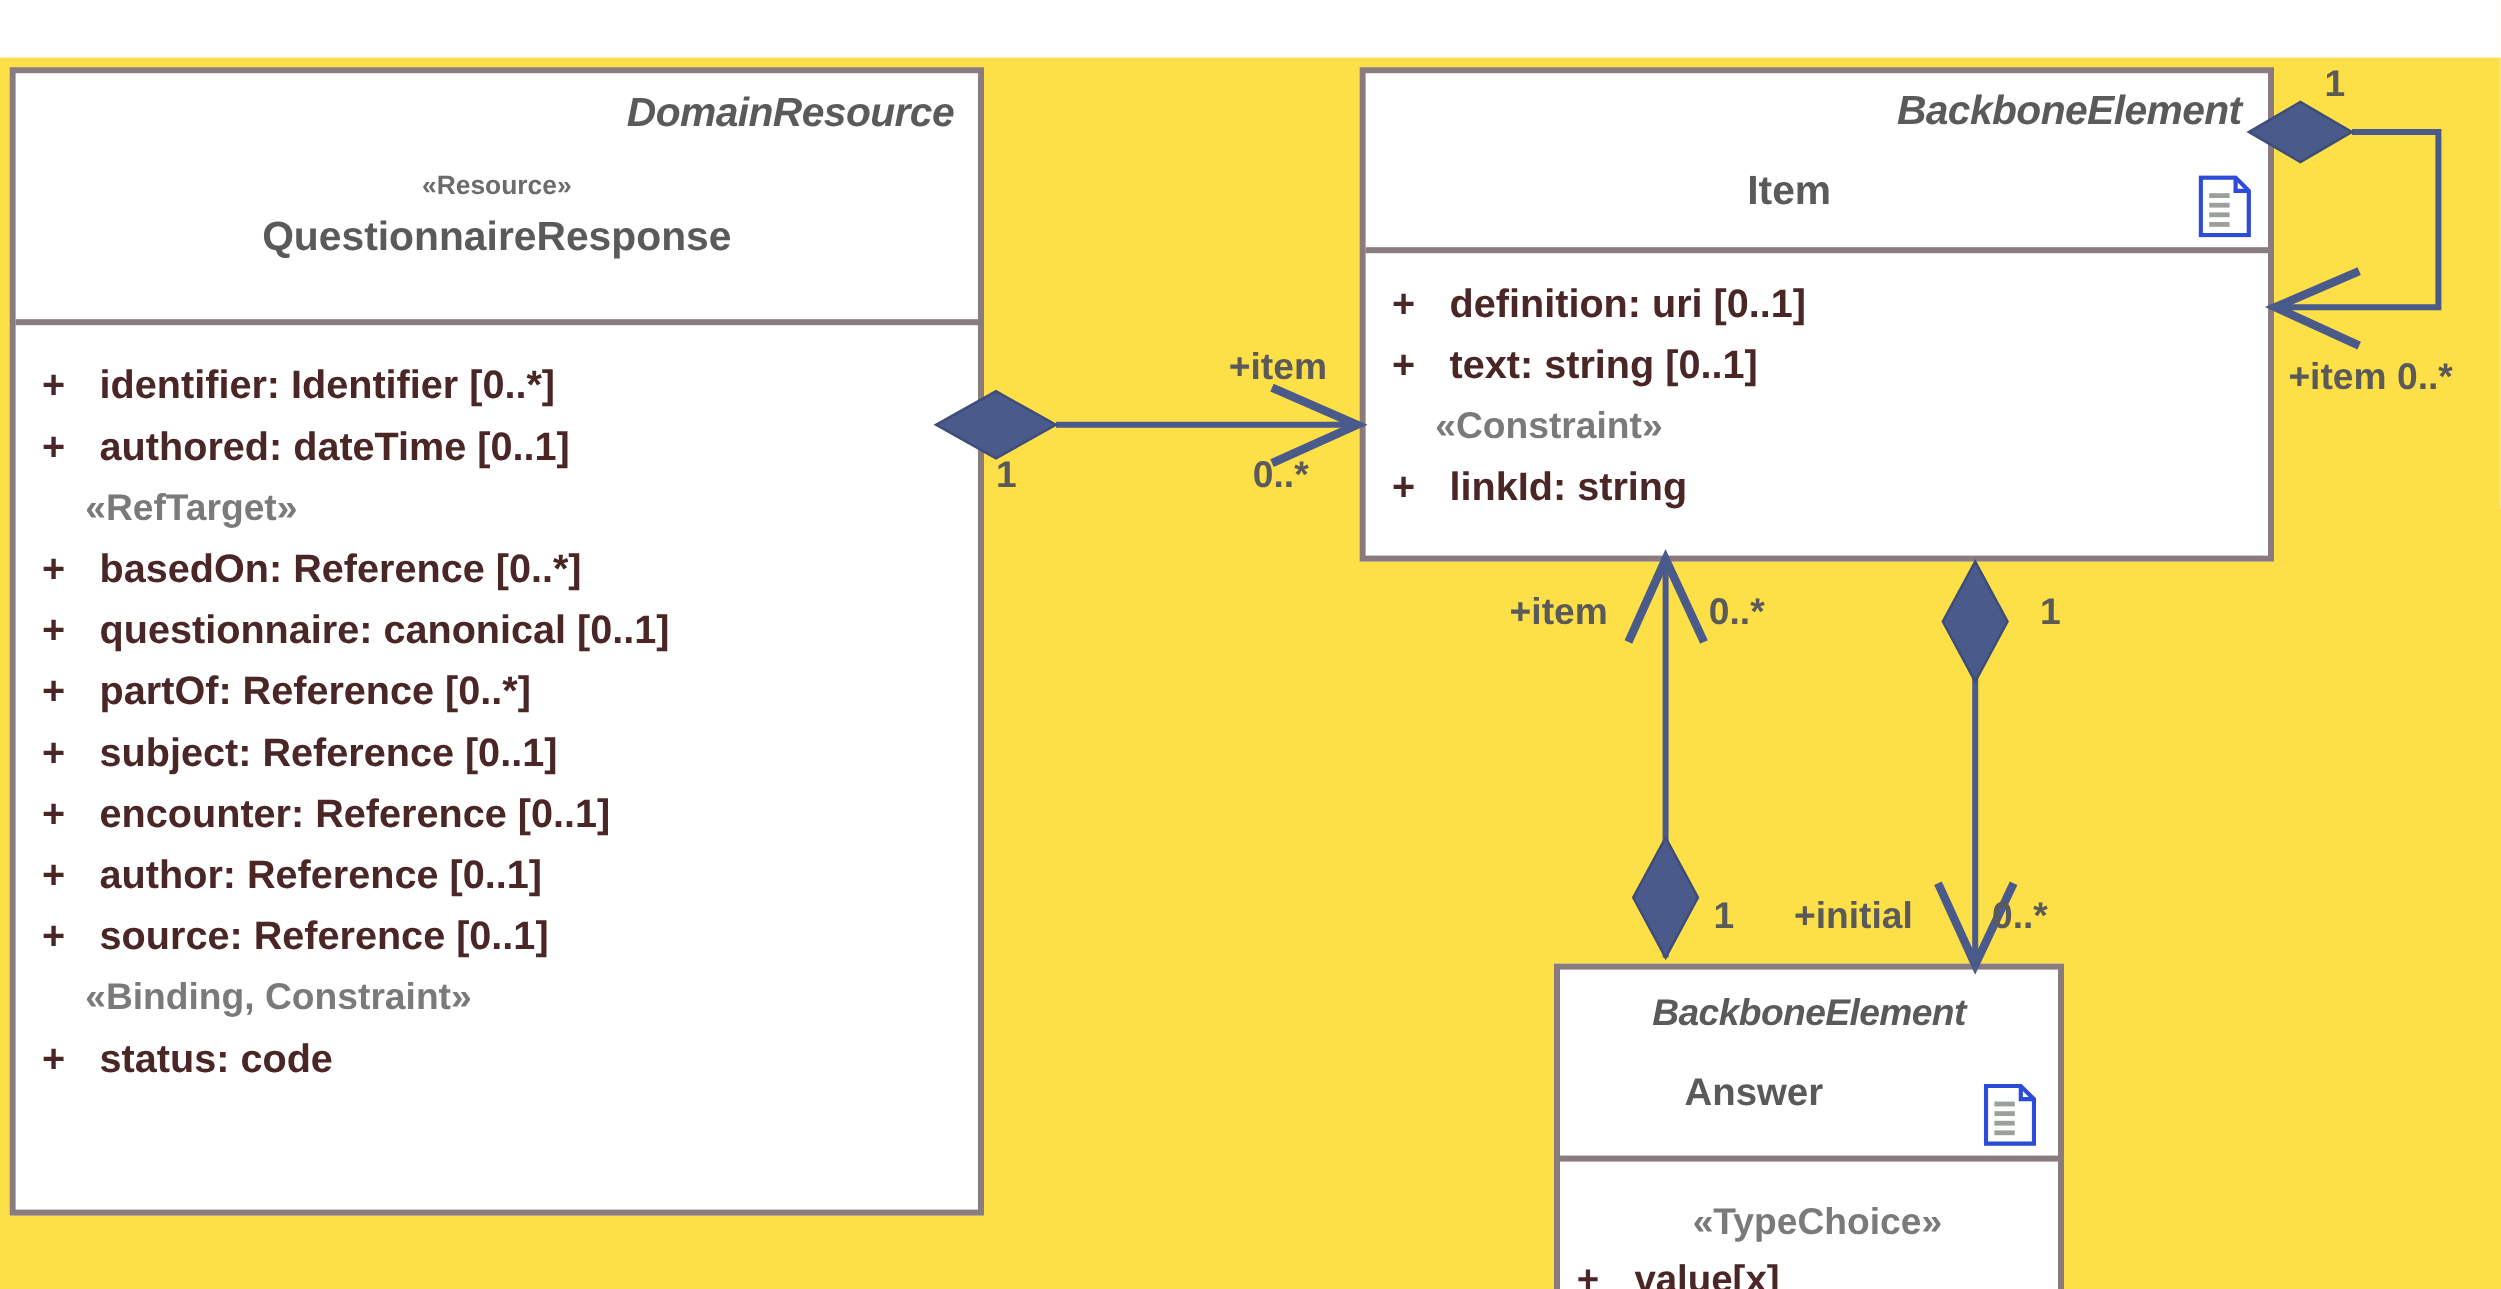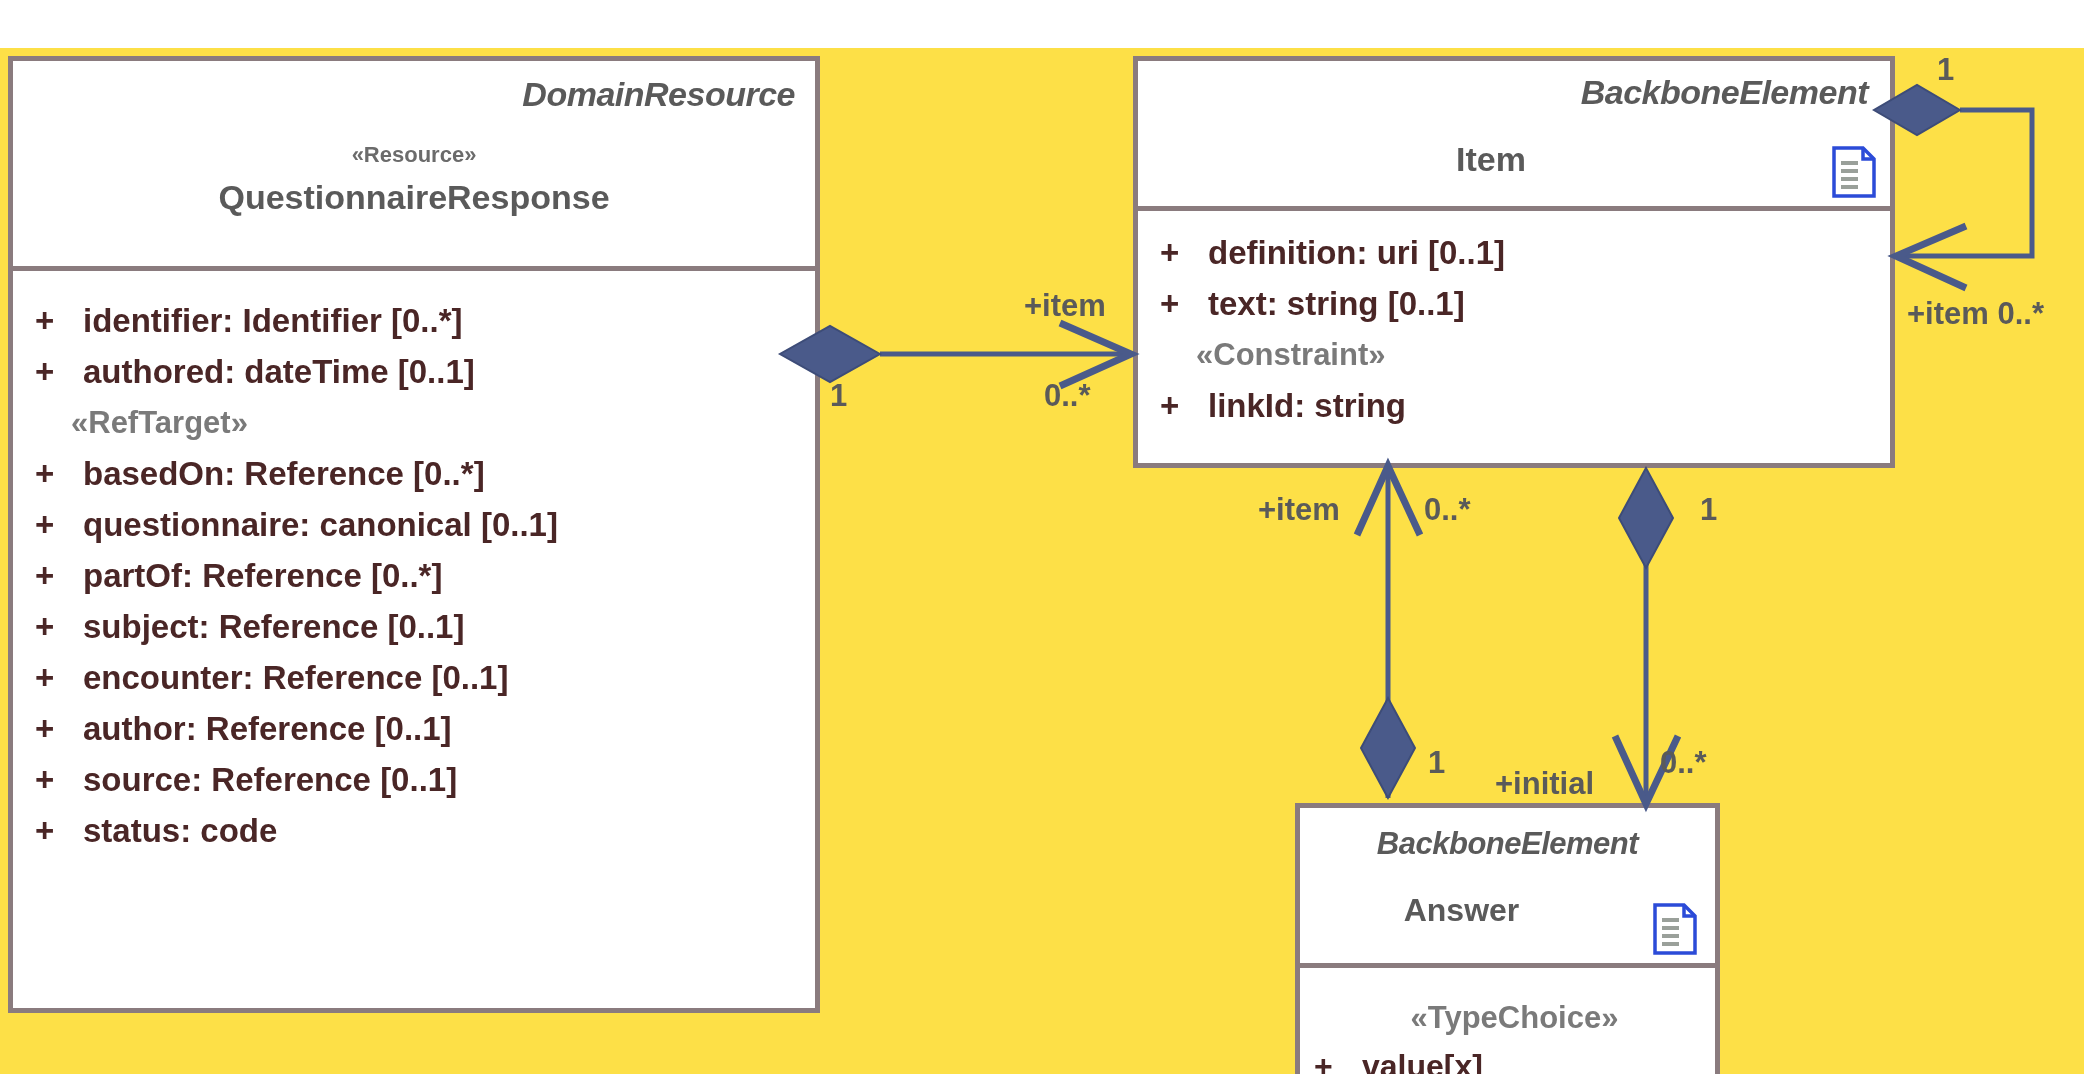--- a/index.html
+++ b/index.html
@@ -219,20 +219,21 @@
         <span class="sig">encounter: Reference [0..1]</span>
       </div>
       <div class="attr">
         <span class="vis">+</span>
         <span class="sig">author: Reference [0..1]</span>
       </div>
       <div class="attr">
         <span class="vis">+</span>
         <span class="sig">source: Reference [0..1]</span>
       </div>
+      <div class="attr-stereo">«Binding, Constraint»</div>
       <div class="attr">
         <span class="vis">+</span>
         <span class="sig">status: code</span>
       </div>
     </div>
   </div>
 
   <div class="uml-class" id="item-box">
     <div class="class-header">
       <div class="stereo-type-top">BackboneElement</div>
@@ -296,16 +297,16 @@
   <div class="edge-label" style="left:1044px; top:330px;">0..*</div>
 
   <div class="edge-label" style="left:1937px; top:4px;">1</div>
   <div class="edge-label" style="left:1907px; top:248px;">+item 0..*</div>
 
   <div class="edge-label" style="left:1258px; top:444px;">+item</div>
   <div class="edge-label" style="left:1424px; top:444px;">0..*</div>
   <div class="edge-label" style="left:1428px; top:697px;">1</div>
 
   <div class="edge-label" style="left:1700px; top:444px;">1</div>
-  <div class="edge-label" style="left:1495px; top:718px;">+initial</div>
+  <div class="edge-label" style="left:1495px; top:697px;">+initial</div>
   <div class="edge-label" style="left:1660px; top:697px;">0..*</div>
 
 </div>
 
 </body></html>

